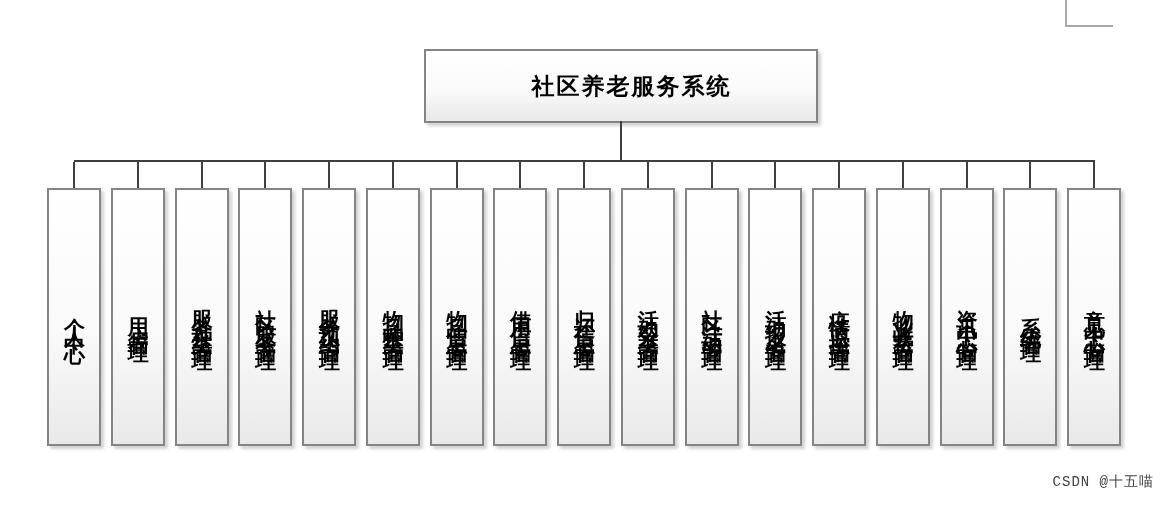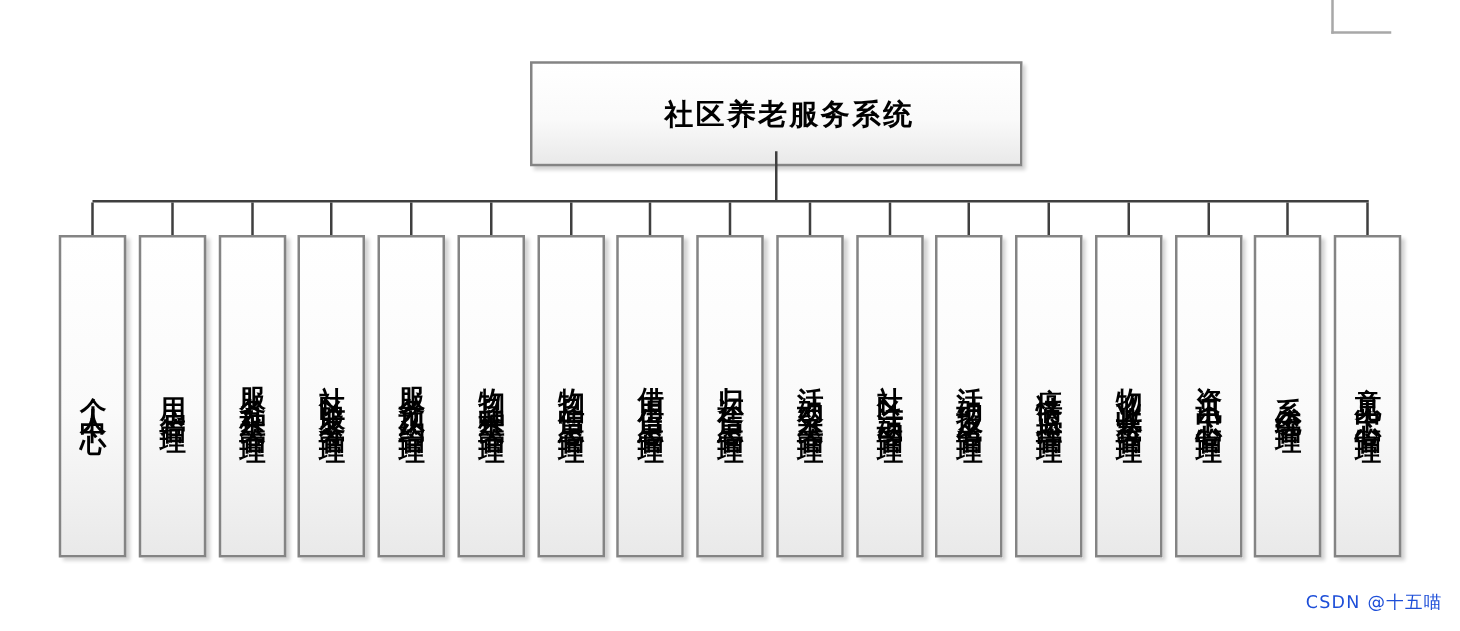--- a/index.html
+++ b/index.html
@@ -23,21 +23,21 @@
     box-shadow: 3px 3px 3px rgba(0,0,0,0.18);
     display: flex;
     align-items: center;
     justify-content: center;
   }
   .root-box {
     position: absolute;
     left: 424px;
     top: 49px;
     width: 394px;
-    height: 84px;
+    height: 74px;
     padding-left: 21px;
   }
   .root-label {
     font-size: 23px;
     font-weight: bold;
     letter-spacing: 2px;
     color: #000000;
     white-space: nowrap;
   }
   
@@ -97,23 +97,24 @@
     width: 46px;
     height: 27px;
     border-left: 2px solid #a8a8a8;
     border-bottom: 2px solid #a8a8a8;
   }
   .watermark {
     position: absolute;
     right: 14px;
     top: 473px;
     font-size: 14px;
-    color: #1d4ed8;
+    color: #404040;
     letter-spacing: 1px;
     white-space: nowrap;
+    font-family: Liberation Mono, monospace;
   }
 </style>
 </head>
 <body>
 
 <div class="canvas">
 
   <div class="corner-rect"></div>
 
   <div class="node-box root-box">

